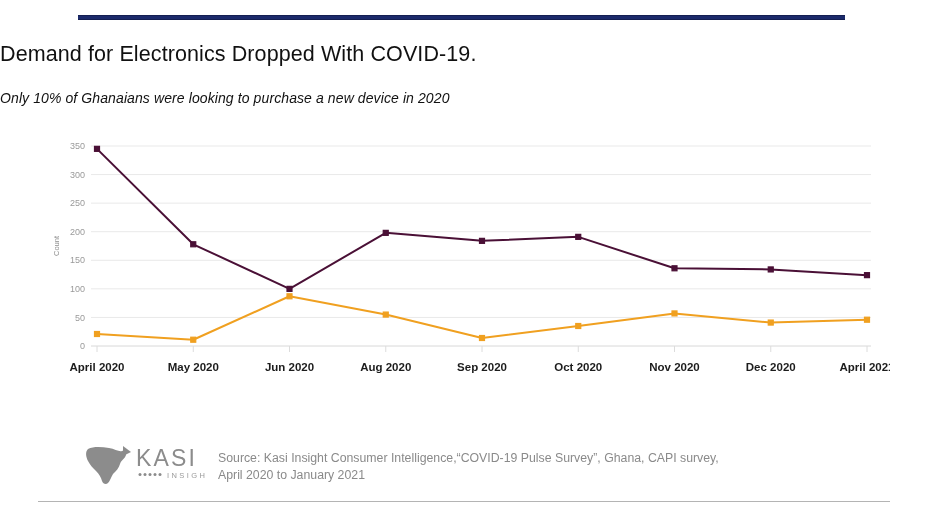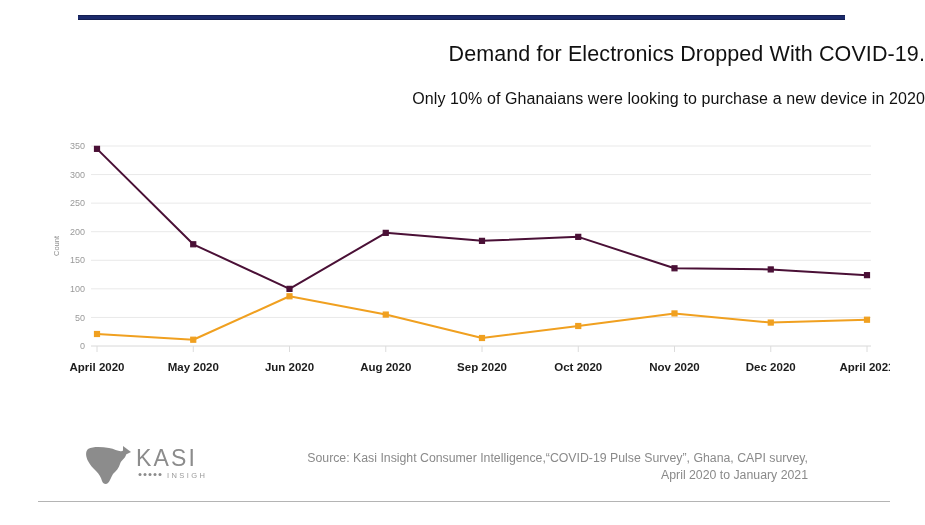--- a/index.html
+++ b/index.html
@@ -32,36 +32,37 @@
     border-bottom: 1px solid #141f52;
     box-sizing: border-box;
   }
 
   
   #title {
     position: absolute;
     left: 0;
     top: 42px;
     width: 925px;
-    text-align: right;
+    text-align: left;
     font-size: 21.5px;
     color: #111111;
     letter-spacing: 0.1px;
     white-space: nowrap;
   }
   #subtitle {
     position: absolute;
     left: 0;
     top: 90px;
     width: 925px;
-    text-align: right;
-    font-size: 16px;
+    text-align: left;
+    font-size: 14px;
     color: #111111;
     letter-spacing: 0.1px;
     white-space: nowrap;
+    font-style: italic;
   }
 
   
   #chart-area {
     position: absolute;
     left: 45px;
     top: 138px;
     width: 845px;
     height: 250px;
   }
@@ -105,21 +106,21 @@
     top: 443px;
     width: 125px;
     height: 46px;
     text-align: right;
   }
   #source {
     position: absolute;
     left: 218px;
     top: 450px;
     width: 590px;
-    text-align: right;
+    text-align: left;
     font-size: 12.3px;
     line-height: 17px;
     color: #8a8a8a;
   }
   #bottom-rule {
     position: absolute;
     left: 38px;
     top: 501px;
     width: 852px;
     height: 1px;

